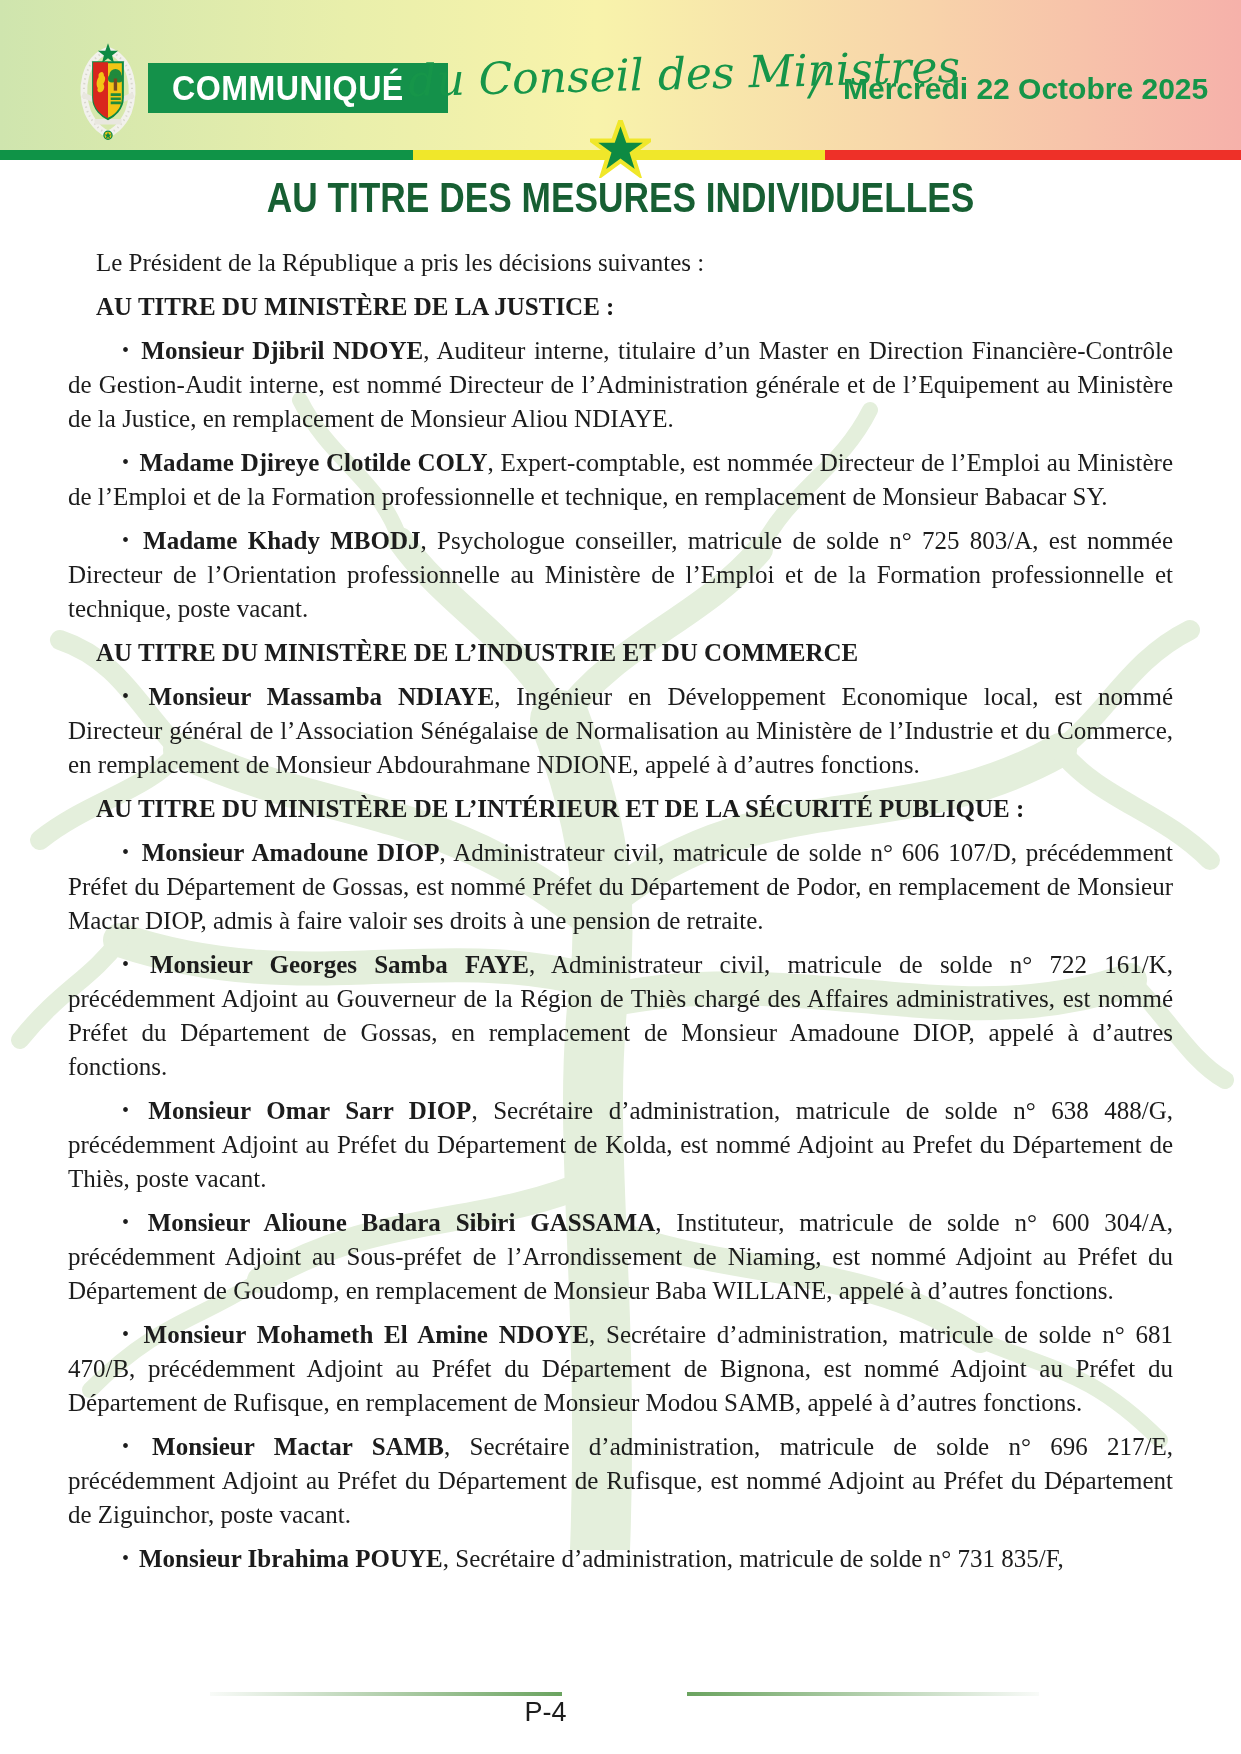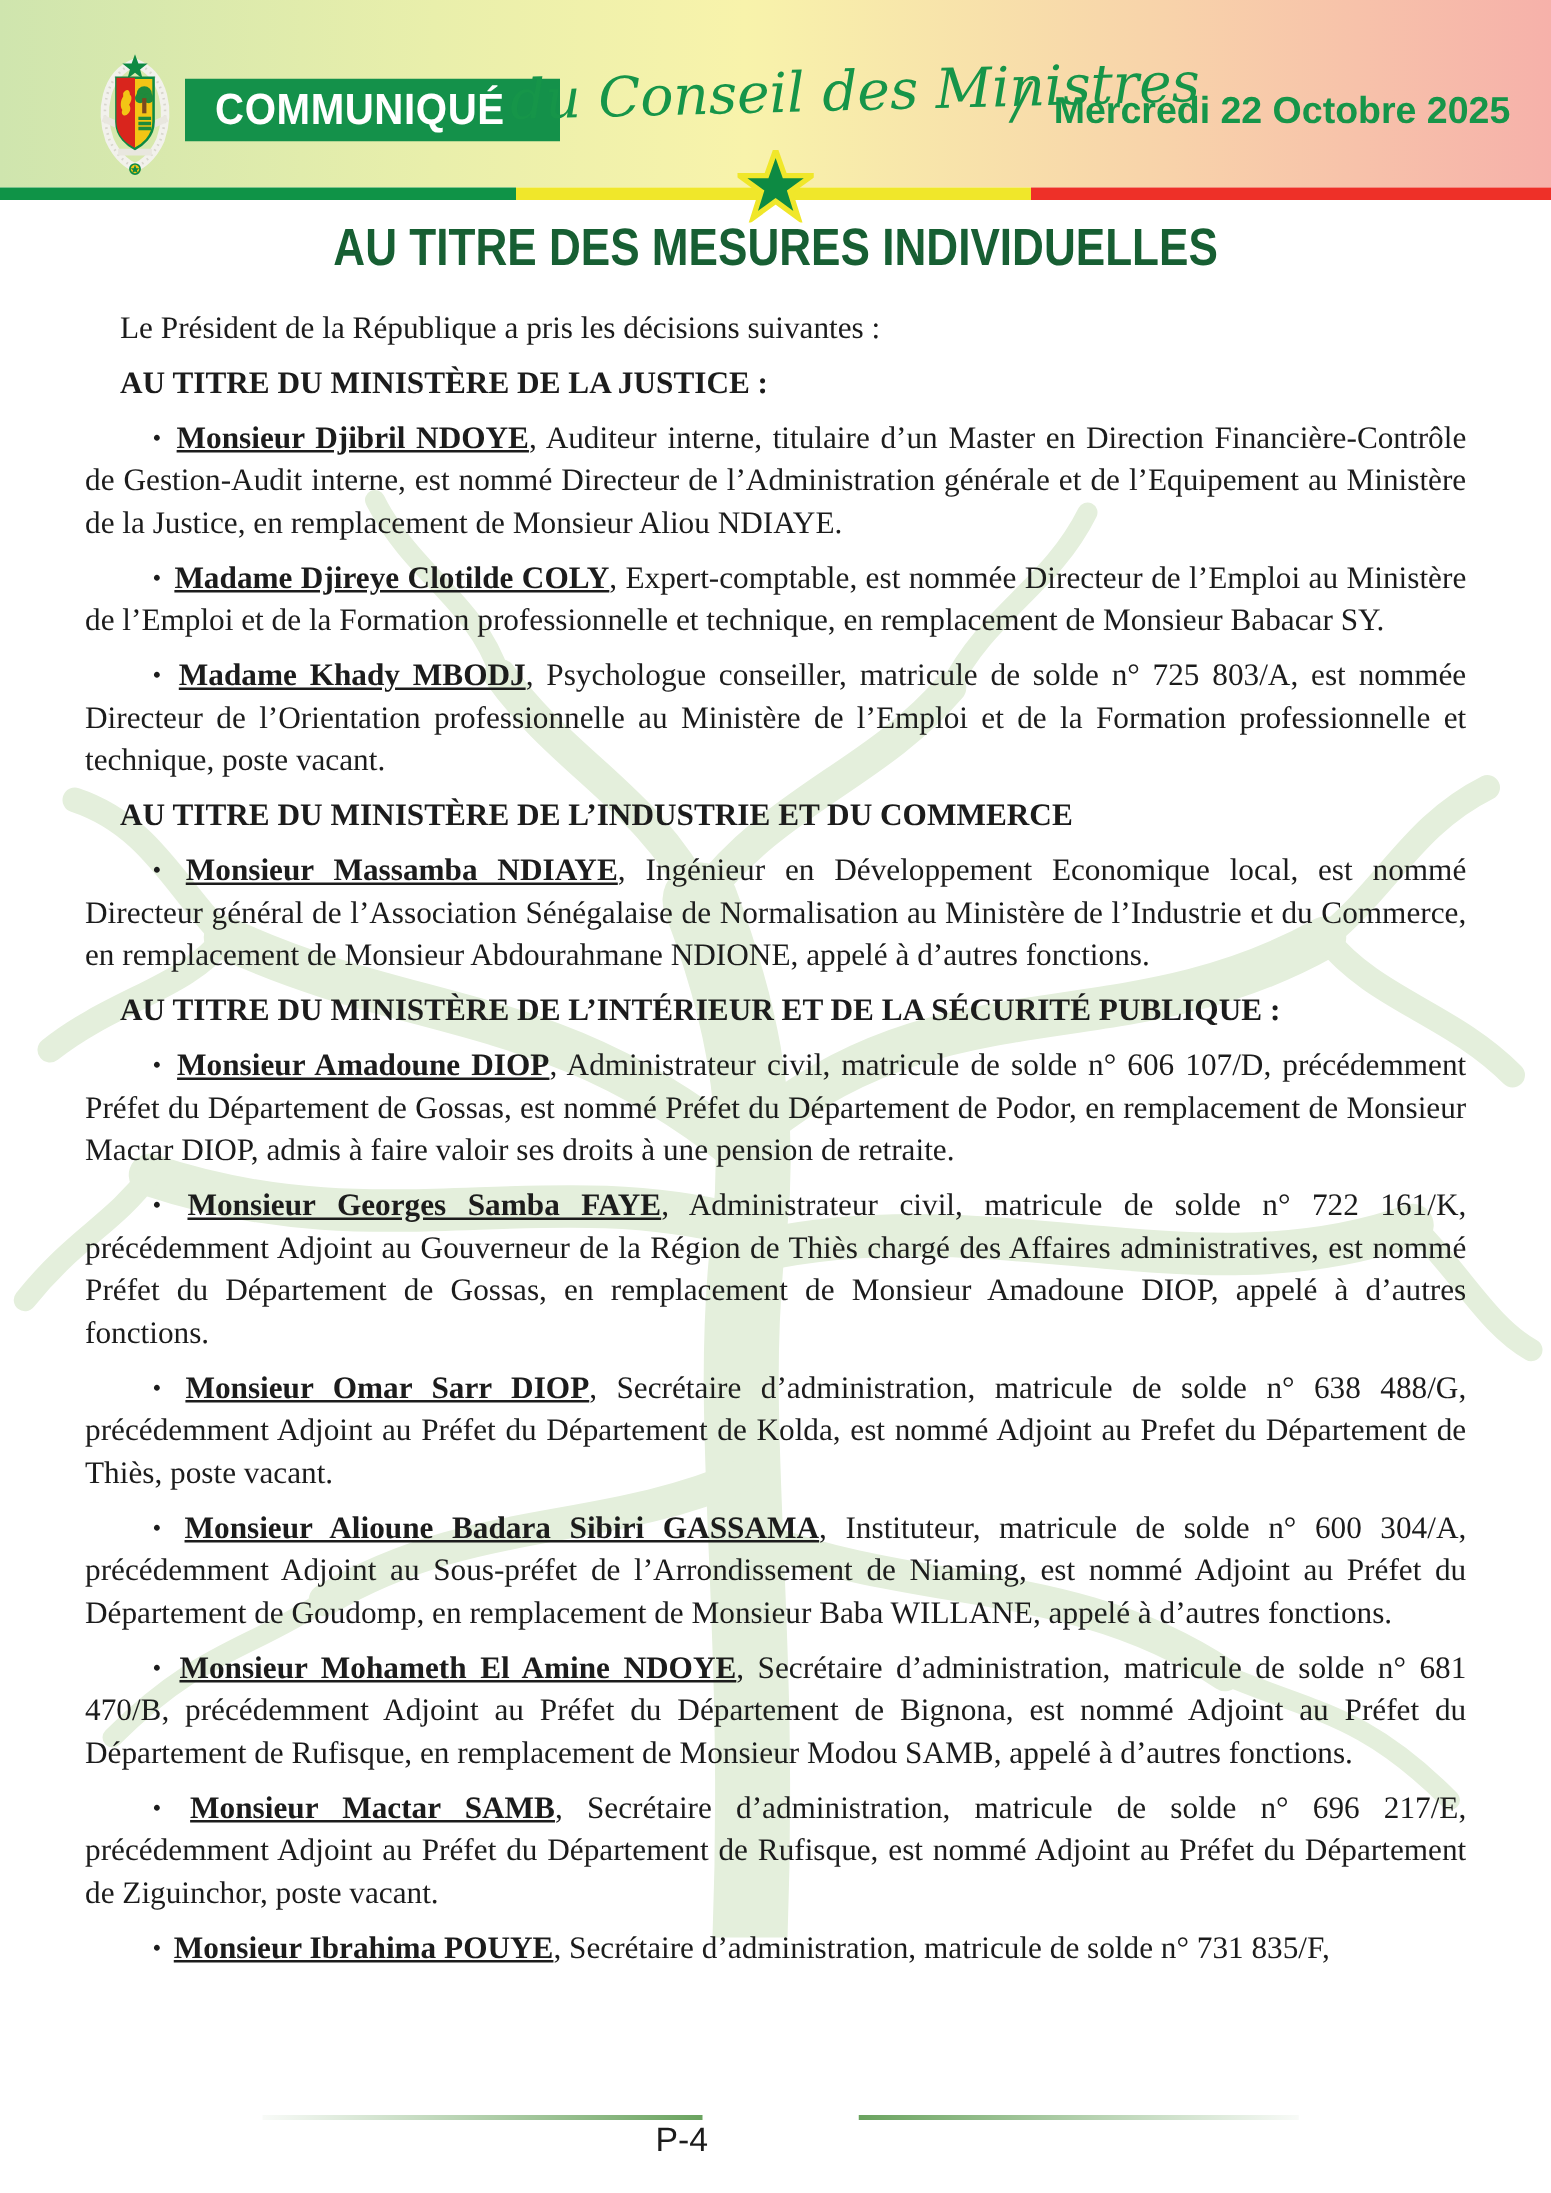--- a/index.html
+++ b/index.html
@@ -33,21 +33,21 @@
   
   .watermark{position:absolute;left:0;top:280px;width:1241px;height:1270px;pointer-events:none;}
 
   
   main{position:absolute;left:68px;top:174px;width:1105px;z-index:2;}
   h1.title{margin:0 0 24px 0;text-align:center;font-family:"Liberation Sans",sans-serif;
            font-weight:bold;font-size:42px;color:var(--title_green,#175f33);
            transform:scaleX(.84);transform-origin:50% 50%;white-space:nowrap;letter-spacing:0;}
   main p{margin:0 0 10px 0;font-size:25px;line-height:34px;text-align:justify;text-indent:28px;}
   p.heading{font-weight:bold;margin-top:3px;}
-  p.item b{font-weight:bold;text-decoration:underline;}
+  p.item b{font-weight:bold;}
   .blt{display:inline-block;transform:scale(.8);}
 
   
   .fline{position:absolute;top:1692px;height:4px;}
   .fline.left{left:210px;width:352px;
      background:linear-gradient(90deg,rgba(130,170,120,0.05),#6aa35f);}
   .fline.right{left:687px;width:352px;
      background:linear-gradient(270deg,rgba(130,170,120,0.05),#6aa35f);}
   .pnum{position:absolute;left:0;top:1697px;width:1091px;text-align:center;
         font-family:"Liberation Sans",sans-serif;font-size:27px;color:#1c1c1c;}

